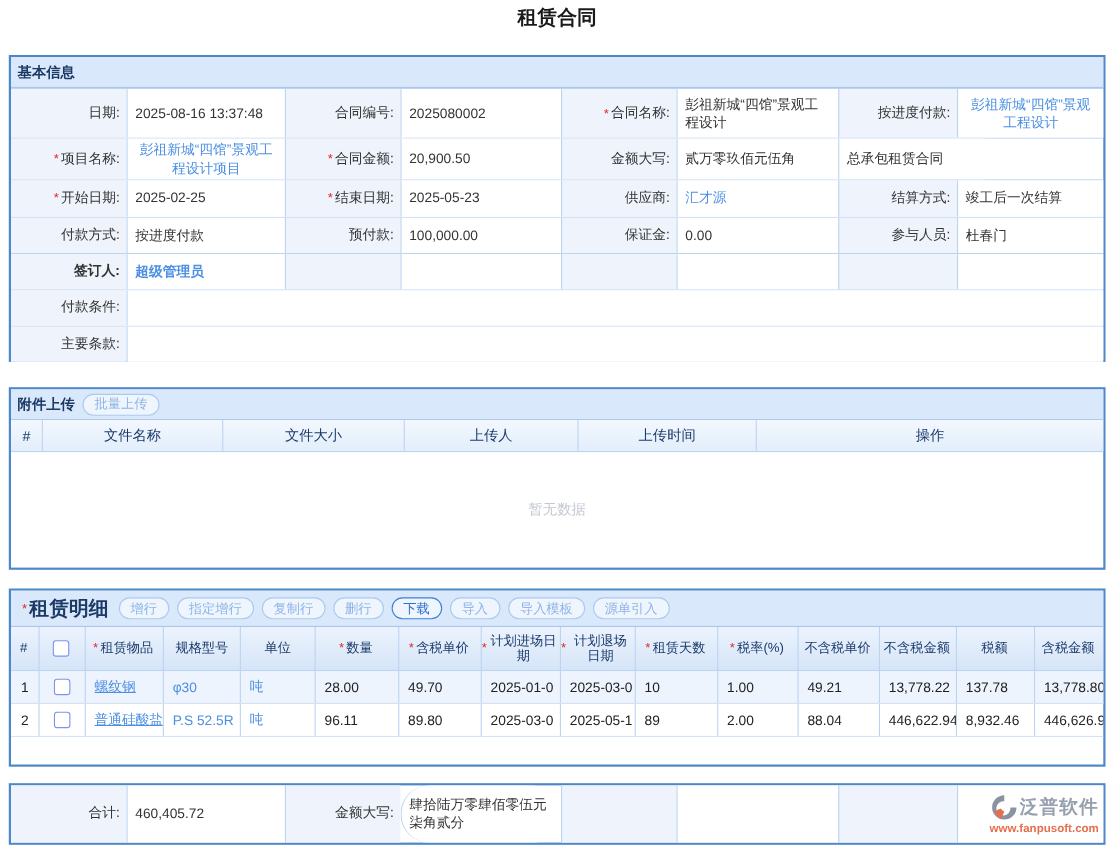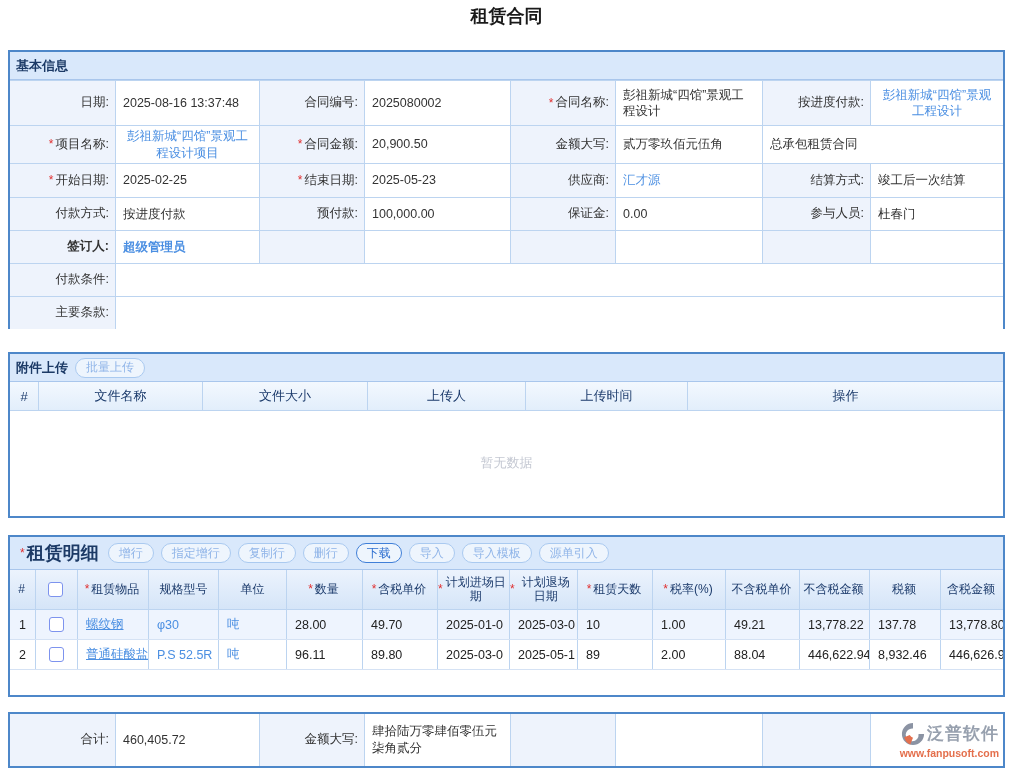--- a/index.html
+++ b/index.html
@@ -60,21 +60,21 @@
   .org { color:#e8a23c; }
   .c1{width:25px;} .c2{width:42px;} .c3{width:71px;} .c4{width:70px;} .c5{width:68px;}
   .c6{width:76px;} .c7{width:75px;} .c8{width:72px;} .c9{width:68px;} .c10{width:75px;}
   .c11{width:73px;} .c12{width:74px;} .c13{width:70px;} .c14{width:71px;} .c15{width:63px;}
   input.cb { appearance:none; -webkit-appearance:none; width:15px; height:15px;
              border:1px solid #7d93ee; border-radius:3px; background:#fff; cursor:pointer; }
 
   
   .sum-row { display:flex; height:52px; }
   .sum-row .lab, .sum-row .val { height:100%; }
-  .caps { line-height:1.35; }
+  .caps { line-height:1.35;border-radius:26px; }
 
   .brand { display:flex; flex-direction:column; align-items:flex-end; line-height:1; }
   .brand-top { display:flex; align-items:center; }
   .brand-name { font-size:17px; font-weight:bold; color:#97a0ae; letter-spacing:1px; margin-left:2px; }
   .brand-url { font-size:10.5px; font-weight:bold; color:#e46f4c; margin-top:2px; }
 </style>
 </head>
 <body>
 
 <div id="stage">

